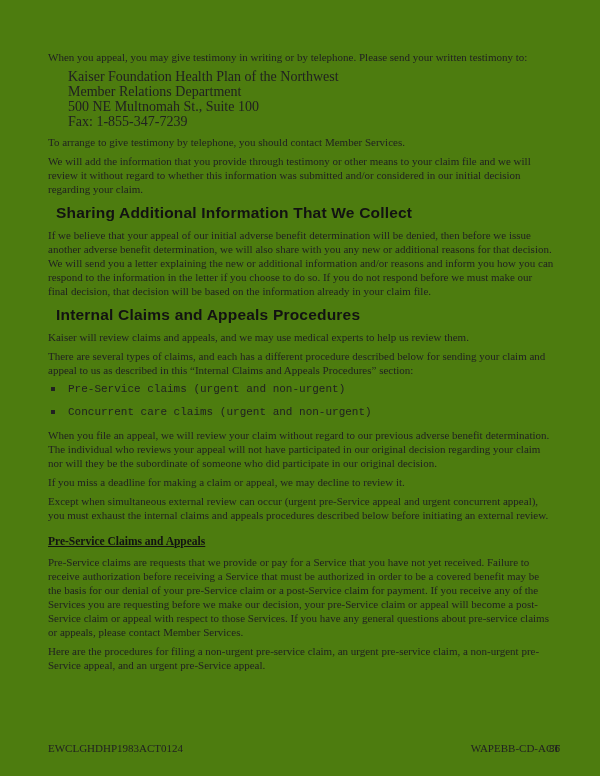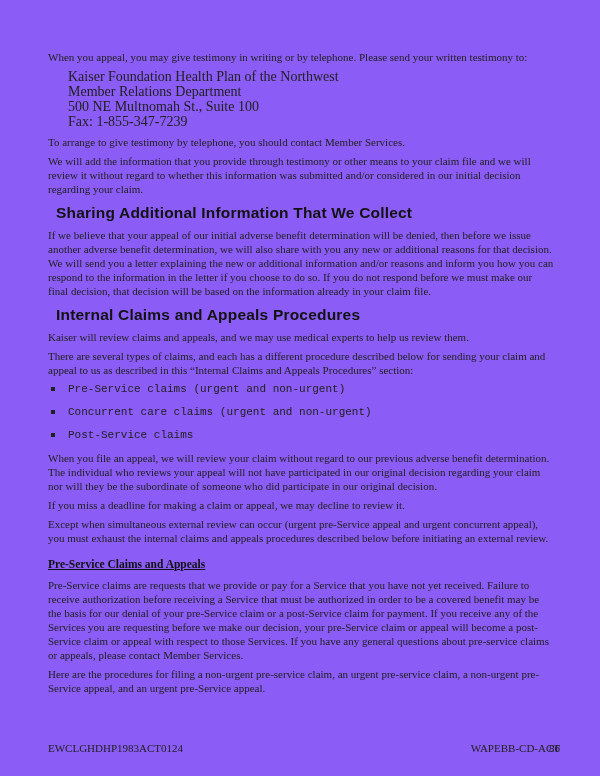--- a/index.html
+++ b/index.html
@@ -5,21 +5,21 @@
   * { margin: 0; padding: 0; box-sizing: border-box; }
   html, body { background: #ffffff; }
   body {
     width: 600px; height: 776px;
     font-family: "Liberation Serif", serif;
     position: relative;
     overflow: hidden;
   }
   .page {
     position: absolute; inset: 0;
-    background: #8b5cf6;
+    background: #4d7c0f;
     color: #212121;
   }
   .content {
     position: absolute;
     left: 48px; right: 46px; top: 50px;
   }
   p.body-text {
     font-size: 11px;
     line-height: 14px;
     margin: 0 0 5px 0;
@@ -112,24 +112,20 @@
 
     <ul class="claim-list">
       <li>
         <span class="bullet-marker"></span>
         <span>Pre-Service claims (urgent and non-urgent)</span>
       </li>
       <li>
         <span class="bullet-marker"></span>
         <span>Concurrent care claims (urgent and non-urgent)</span>
       </li>
-      <li>
-        <span class="bullet-marker"></span>
-        <span>Post-Service claims</span>
-      </li>
     </ul>
 
     <p class="body-text">When you file an appeal, we will review your claim without regard to our previous adverse benefit determination. The individual who reviews your appeal will not have participated in our original decision regarding your claim nor will they be the subordinate of someone who did participate in our original decision.</p>
 
     <p class="body-text">If you miss a deadline for making a claim or appeal, we may decline to review it.</p>
 
     <p class="body-text">Except when simultaneous external review can occur (urgent pre-Service appeal and urgent concurrent appeal), you must exhaust the internal claims and appeals procedures described below before initiating an external review.</p>
 
     <h2 class="sub-heading">Pre-Service Claims and Appeals</h2>
 

